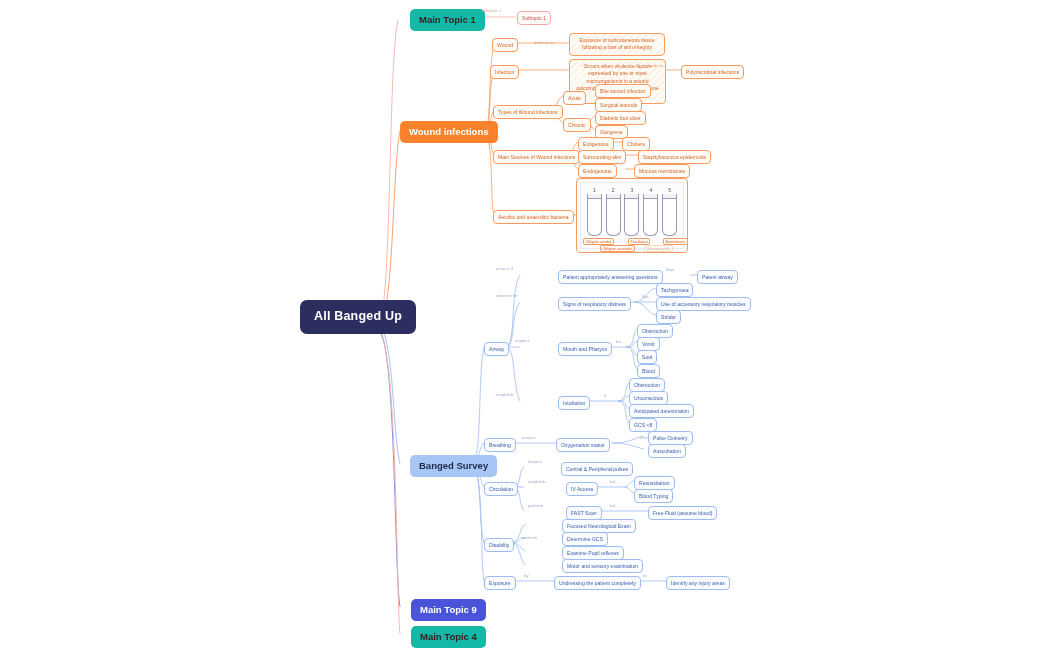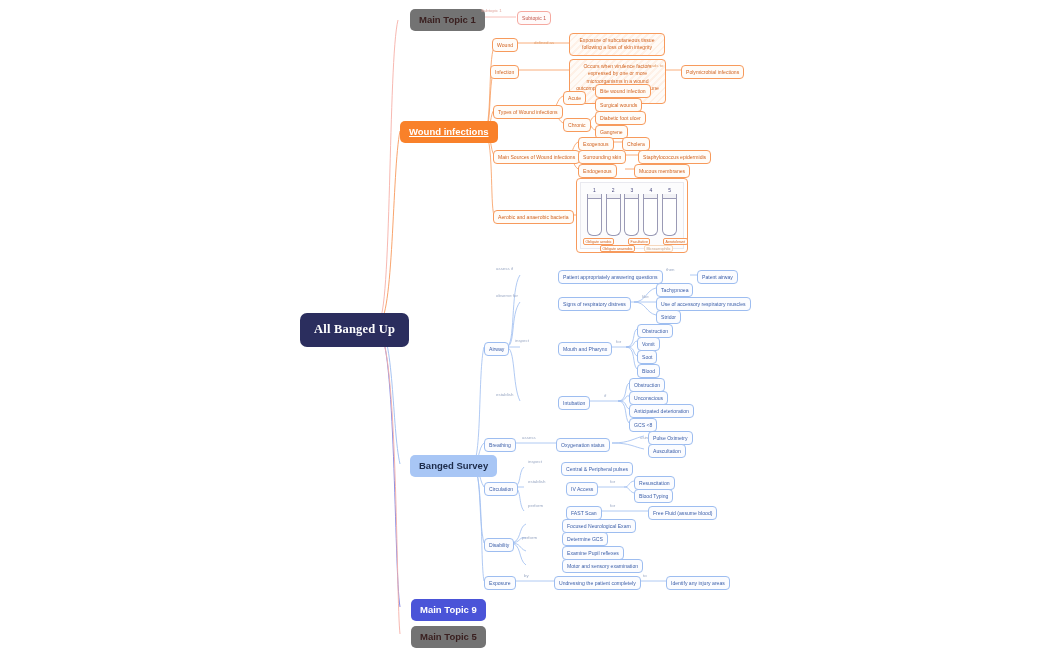--- a/index.html
+++ b/index.html
@@ -39,22 +39,22 @@
     border-radius: 7px;
     letter-spacing: .2px;
   }
   
   .main-topic {
     font-size: 9.5px;
     font-weight: bold;
     padding: 5px 9px;
     border-radius: 5px;
   }
-  .mt-pink   { background: #737373; color: #3a2020; }
-  .mt-orange { background: #f9812a; color: #ffffff; text-decoration: underline; }
+  .mt-pink   { background: #14b8a6; color: #3a2020; }
+  .mt-orange { background: #f9812a; color: #ffffff; }
   .mt-blue   { background: #a8c6f5; color: #1c2b4a; }
   .mt-indigo { background: #4a54d8; color: #ffffff; }
 
   
   .sub {
     font-size: 5.1px;
     padding: 3px 4px;
     border-width: 0.8px;
     border-style: solid;
     border-radius: 4px;
@@ -236,21 +236,21 @@
       <path d="M510 543 C 522 543, 518 527, 526 524"></path>
       <path d="M510 543 C 522 543, 518 536, 526 538"></path>
       <path d="M510 543 C 522 543, 518 548, 526 551"></path>
       <path d="M510 543 C 522 543, 518 560, 526 565"></path>
 
       <path d="M510 581 L 554 581"></path>
       <path d="M627 581 L 666 581"></path>
     </g>
   </svg>
 
-  <div class="node root" style="left:300px; top:313px;font-family:Liberation Serif, serif;">All Banged Up</div>
+  <div class="node root" style="left:300px; top:300px;">All Banged Up</div>
 
   <div class="node main-topic mt-pink" style="left:410px; top:9px;">Main Topic 1</div>
   <div class="edge-label el-pink" style="left:481px; top:8px;">Subtopic 1</div>
   <div class="node sub s-pink" style="left:517px; top:11px;">Subtopic 1</div>
 
   <div class="node main-topic mt-orange" style="left:400px; top:121px;">Wound infections</div>
 
   <div class="node sub s-orange" style="left:492px; top:38px;">Wound</div>
   <div class="edge-label el-orange" style="left:534px; top:40px;">defined as</div>
   <div class="node sub s-orange wrap hatch" style="left:569px; top:33px; width:96px;">Exposure of subcutaneous tissue following a loss of skin integrity</div>
@@ -391,15 +391,15 @@
   <div class="node sub s-blue" style="left:562px; top:546px;">Examine Pupil reflexes</div>
   <div class="node sub s-blue" style="left:562px; top:559px;">Motor and sensory examination</div>
 
   <div class="node sub s-blue" style="left:484px; top:576px;">Exposure</div>
   <div class="edge-label el-blue" style="left:524px; top:573px;">by</div>
   <div class="node sub s-blue" style="left:554px; top:576px;">Undressing the patient completely</div>
   <div class="edge-label el-blue" style="left:643px; top:573px;">to</div>
   <div class="node sub s-blue" style="left:666px; top:576px;">Identify any injury areas</div>
 
   <div class="node main-topic mt-indigo" style="left:411px; top:599px;">Main Topic 9</div>
-  <div class="node main-topic mt-pink" style="left:411px; top:626px;">Main Topic 5</div>
+  <div class="node main-topic mt-pink" style="left:411px; top:626px;">Main Topic 4</div>
 
 </div>
 
 </body></html>

